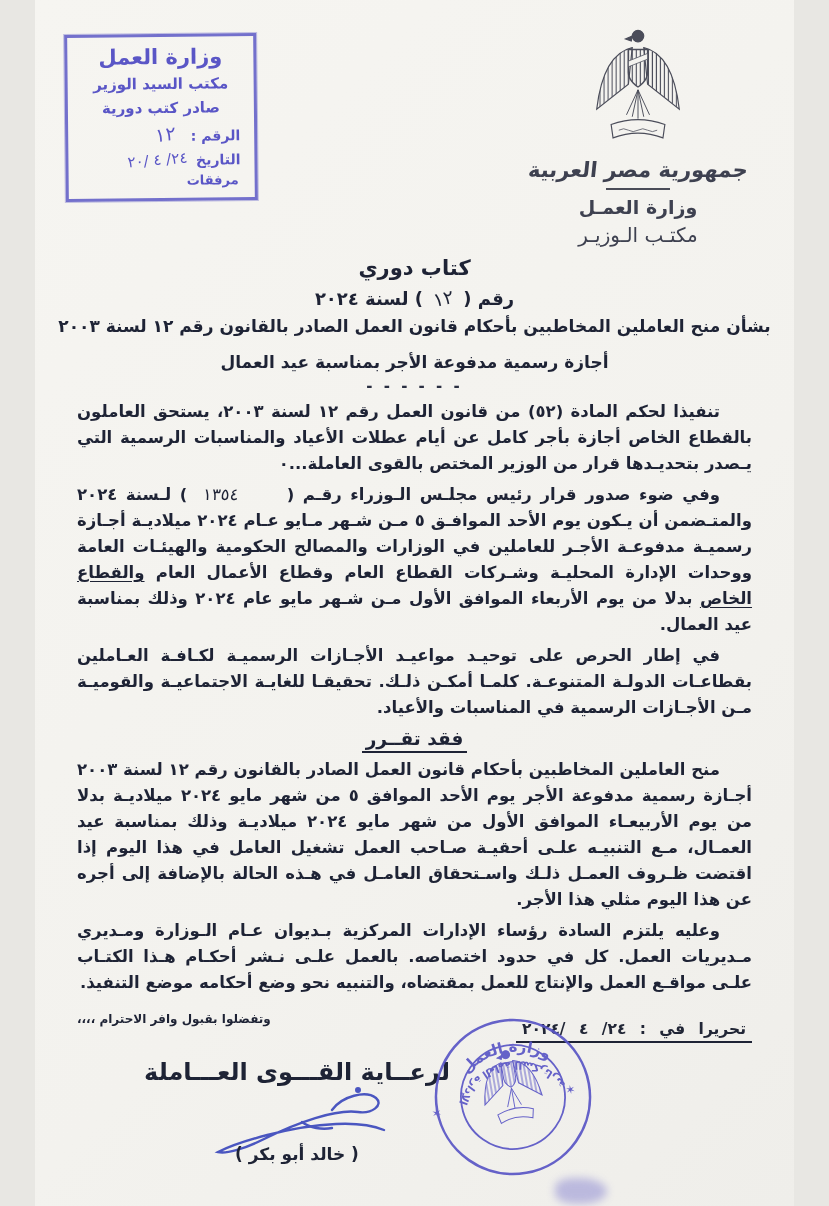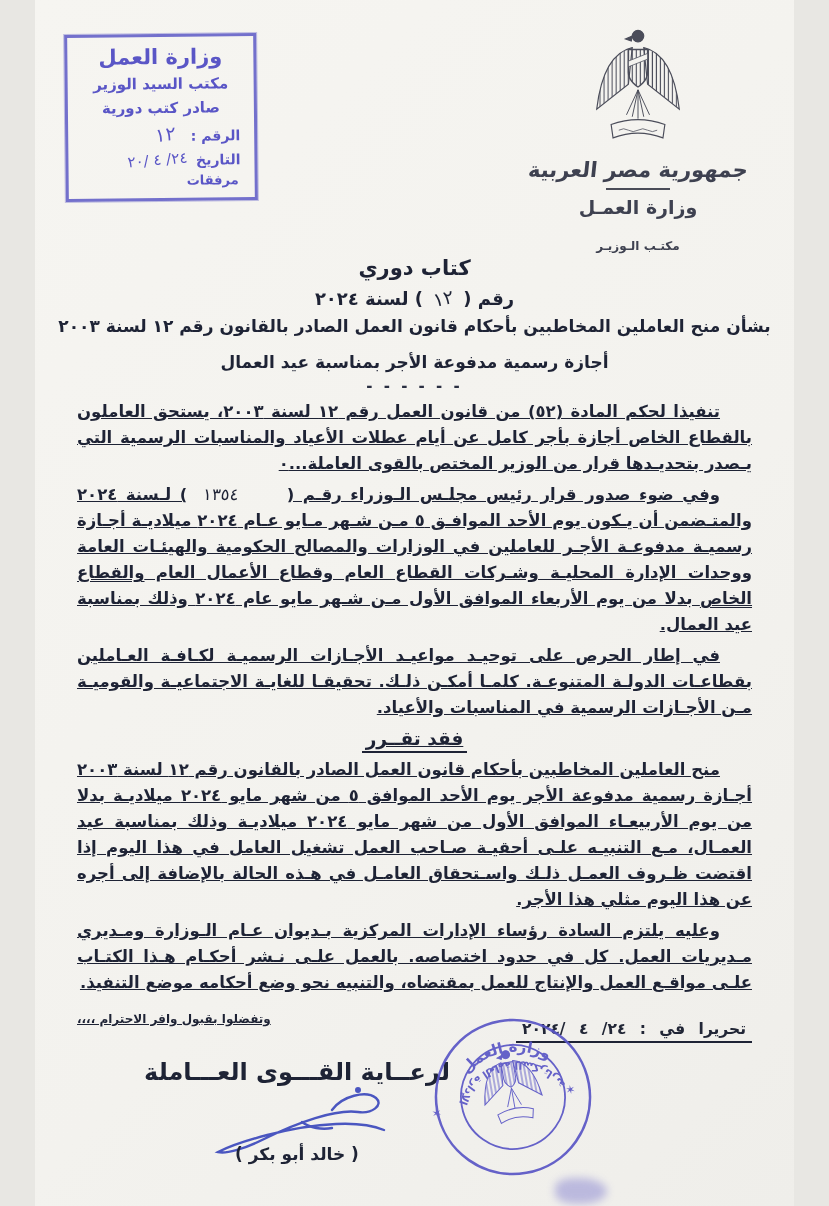--- a/index.html
+++ b/index.html
@@ -48,42 +48,42 @@
   .emblem { display:block; margin:0 auto 8px; }
   .republic {
     font-size:21px; font-weight:bold;
     transform:skewX(-6deg);
     letter-spacing:.5px;
   }
   .header .rule {
     width:64px; border-top:2px solid #4a4c58; margin:6px auto 6px;
   }
   .ministry { font-size:19px; font-weight:bold; letter-spacing:2px; }
-  .office   { font-size:12px; font-weight:bold; letter-spacing:2px; margin-top:21px; }
+  .office   { font-size:20px; font-weight:normal; letter-spacing:2px; margin-top:5px; }
 
   
   .title-block {
     position:absolute; top:256px; left:0; right:0;
     text-align:center; color:#1e2335; font-weight:bold;
   }
   .title-block .t1 { font-size:21px; }
   .title-block .t2 { font-size:18px; margin-top:7px; }
   .title-block .t2 .hw-num {
     display:inline-block; font-weight:normal; font-size:19px;
     transform:rotate(-12deg); padding:0 10px;
   }
   .title-block .t3 { font-size:17px; margin-top:7px; }
   .title-block .t4 { font-size:17px; margin-top:16px; }
   .title-block .dashes { font-size:15px; letter-spacing:3px; margin-top:5px; color:#2a2f42; }
 
   
   .body-text {
     position:absolute; top:399px; right:42px; left:42px;
     font-size:16.5px; font-weight:bold; line-height:26px;
-    text-align:justify; color:#1e2335;text-decoration:underline;
+    text-align:justify; color:#1e2335;
   }
   .body-text p { margin:0 0 5px; text-indent:32px; }
   .u { text-decoration:underline; text-underline-offset:3px; }
   .hand-num {
     display:inline-block; font-weight:normal;
     padding:0 16px; transform:skewX(-5deg);
   }
   .decision-heading {
     text-align:center; font-size:18.5px; margin:8px 0 9px;
     text-indent:0 !important;

